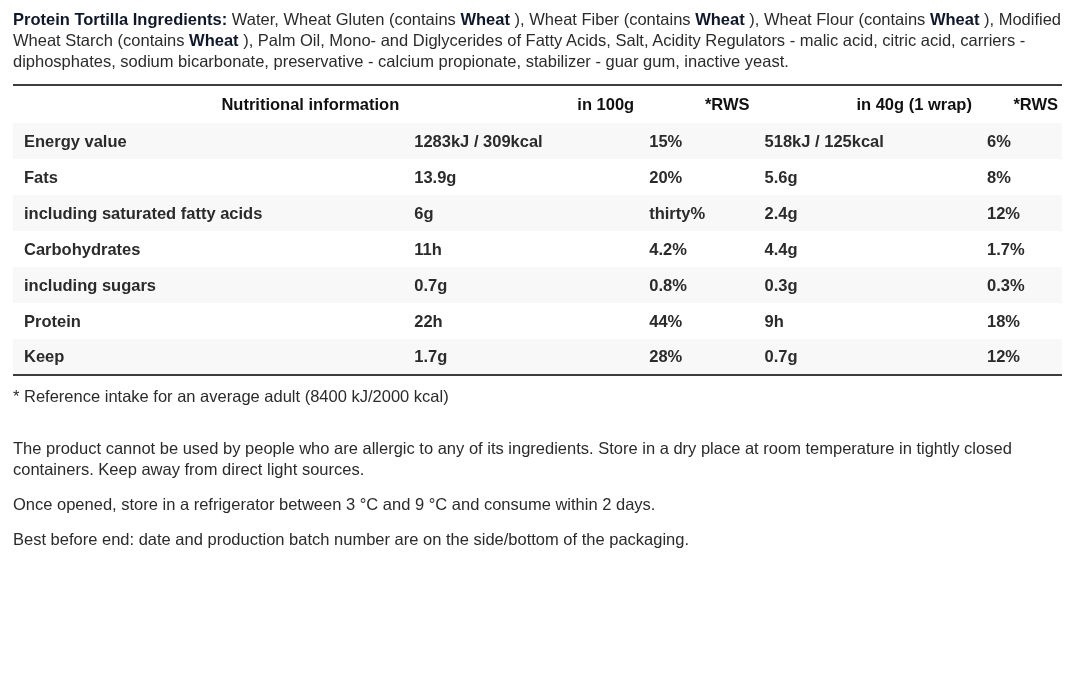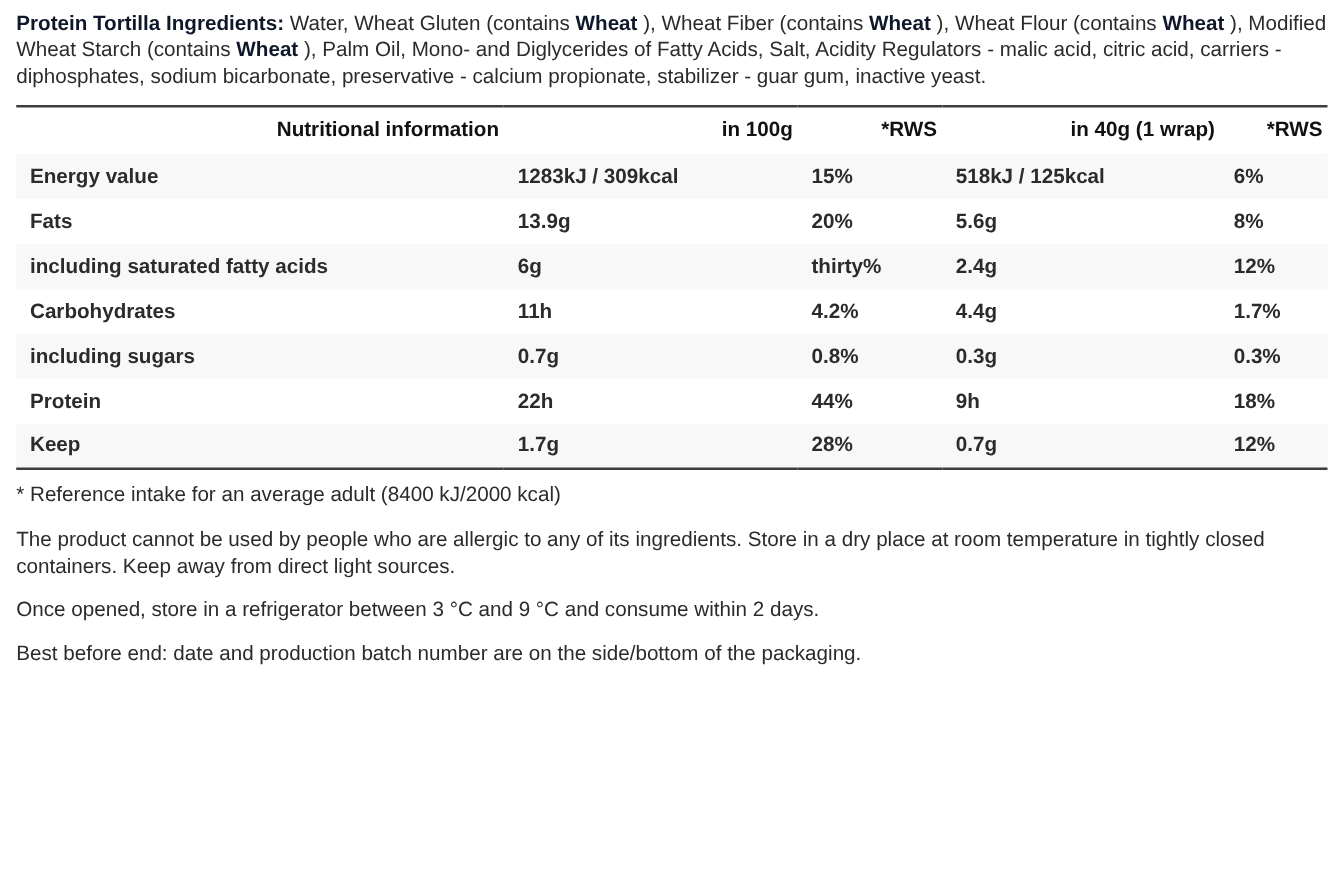--- a/index.html
+++ b/index.html
@@ -43,21 +43,21 @@
     background: #ffffff;
     text-align: right;
   }
   table.nutrition tbody tr:nth-child(odd) { background: #f8f8f8; }
   table.nutrition tbody tr:nth-child(even) { background: #ffffff; }
   col.c1 { width: 37.2%; }
   col.c2 { width: 22.4%; }
   col.c3 { width: 11.0%; }
   col.c4 { width: 21.2%; }
   col.c5 { width: 8.2%; }
-  .ref-note { margin: 0 0 15px 0; }
+  .ref-note { margin: 0 0 31px 0; }
 </style>
 </head>
 <body>
 
 <div class="page">
 
 
 
   <p class="para ingredients"><span class="bold">Protein Tortilla Ingredients:</span><span> Water, Wheat Gluten (contains </span><span class="bold">Wheat</span><span> ), Wheat Fiber (contains </span><span class="bold">Wheat</span><span> ), Wheat Flour (contains </span><span class="bold">Wheat</span><span> ), Modified Wheat Starch (contains </span><span class="bold">Wheat</span><span> ), Palm Oil, Mono- and Diglycerides of Fatty Acids, Salt, Acidity Regulators - malic acid, citric acid, carriers - diphosphates, sodium bicarbonate, preservative - calcium propionate, stabilizer - guar gum, inactive yeast.</span></p>
 

